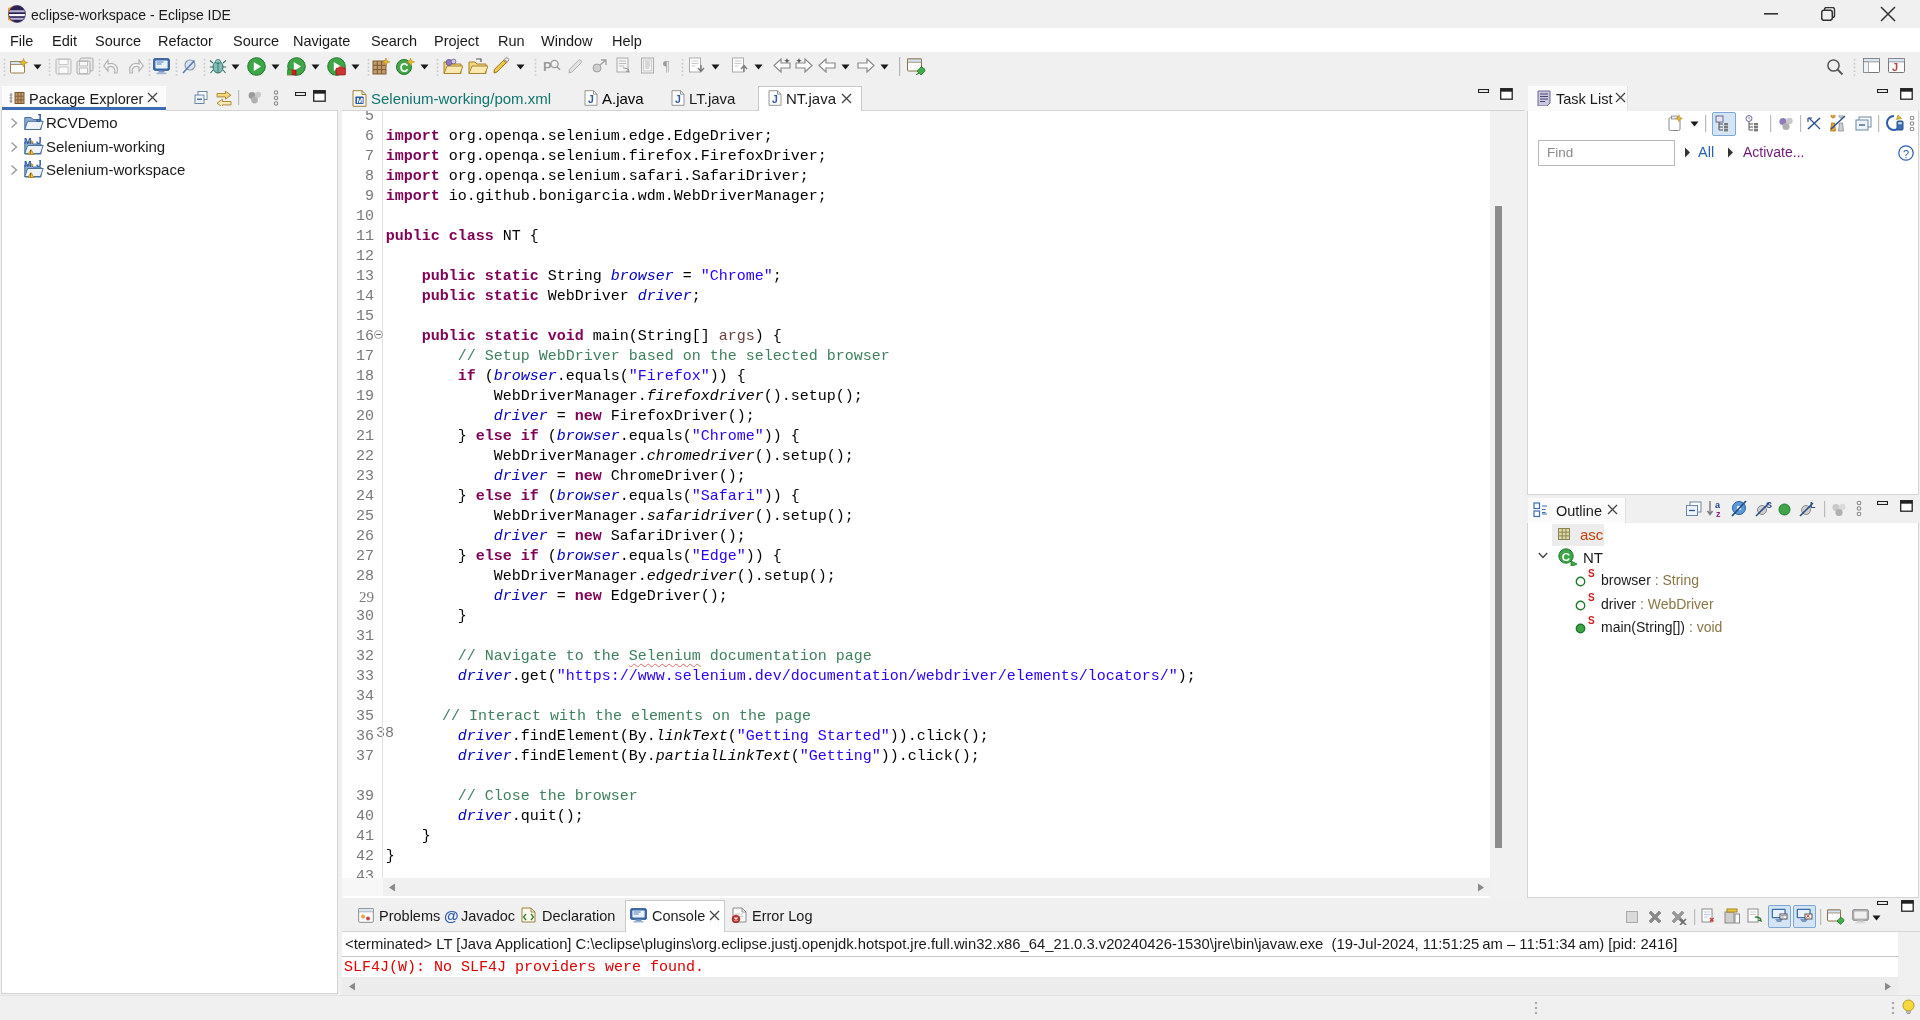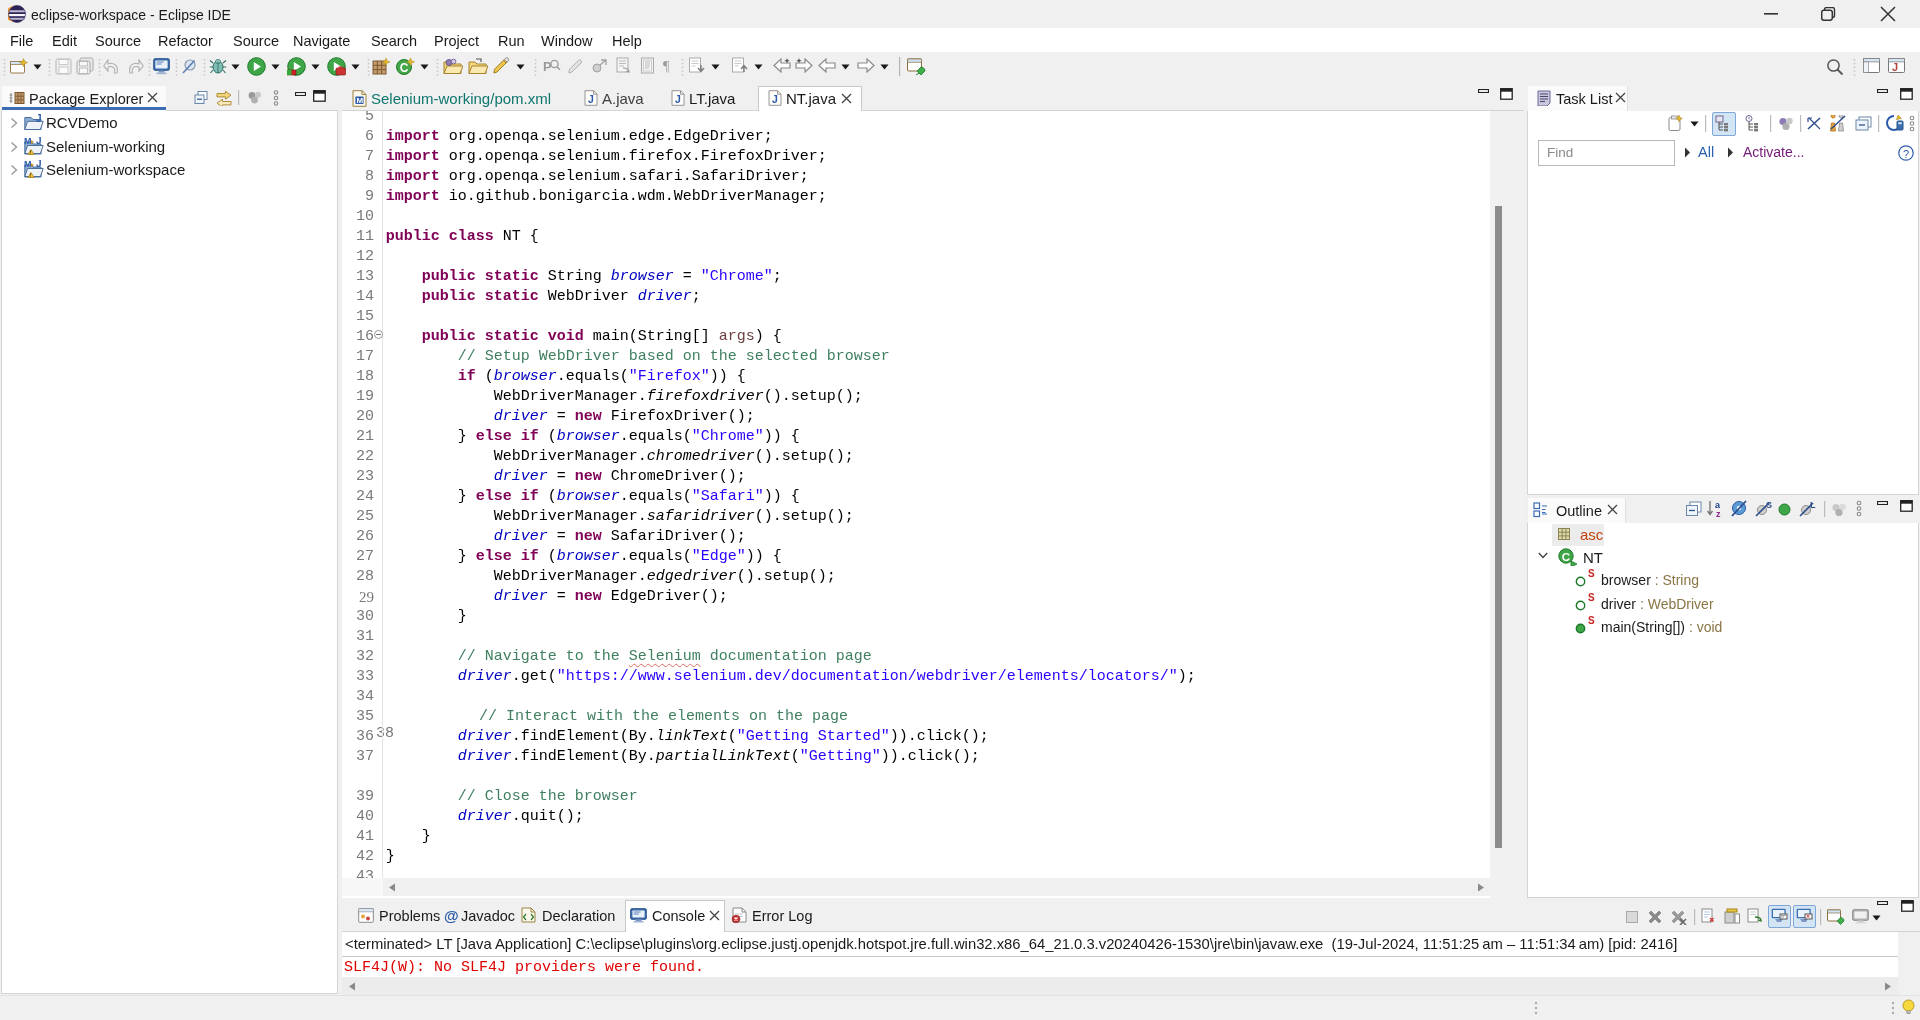--- a/index.html
+++ b/index.html
@@ -547,21 +547,21 @@
 <div class="codeline" style="left:385.7px;top:586.6px;">            <span class="f">driver</span> = <span class="k">new</span> EdgeDriver();</div>
 <div class="lnum" style="left:342px;top:606.6px;">30</div>
 <div class="codeline" style="left:385.7px;top:606.6px;">        }</div>
 <div class="lnum" style="left:342px;top:626.6px;">31</div>
 <div class="lnum" style="left:342px;top:646.6px;">32</div>
 <div class="codeline" style="left:385.7px;top:646.6px;">        <span class="c">// Navigate to the <span class="sp">Selenium</span> documentation page</span></div>
 <div class="lnum" style="left:342px;top:666.6px;">33</div>
 <div class="codeline" style="left:385.7px;top:666.6px;">        <span class="f">driver</span>.get(<span class="s">"https://www.selenium.dev/documentation/webdriver/elements/locators/"</span>);</div>
 <div class="lnum" style="left:342px;top:686.6px;">34</div>
 <div class="lnum" style="left:342px;top:706.6px;">35</div>
-<div class="codeline" style="left:407px;top:706.6px;">        <span class="c">// Interact with the elements on the page</span></div>
+<div class="codeline" style="left:370px;top:706.6px;">        <span class="c">// Interact with the elements on the page</span></div>
 <div class="lnum" style="left:342px;top:726.6px;">36</div>
 <div class="codeline" style="left:385.7px;top:726.6px;">        <span class="f">driver</span>.findElement(By.<span class="m">linkText</span>(<span class="s">"Getting Started"</span>)).click();</div>
 <div class="lnum" style="left:342px;top:746.6px;">37</div>
 <div class="codeline" style="left:385.7px;top:746.6px;">        <span class="f">driver</span>.findElement(By.<span class="m">partialLinkText</span>(<span class="s">"Getting"</span>)).click();</div>
 <div class="lnum" style="left:342px;top:724px;margin-left:20px;">38</div>
 <div class="lnum" style="left:342px;top:786.6px;">39</div>
 <div class="codeline" style="left:385.7px;top:786.6px;">        <span class="c">// Close the browser</span></div>
 <div class="lnum" style="left:342px;top:806.6px;">40</div>
 <div class="codeline" style="left:385.7px;top:806.6px;">        <span class="f">driver</span>.quit();</div>
 <div class="lnum" style="left:342px;top:826.6px;">41</div>
@@ -601,21 +601,21 @@
     </svg>
   </div>
 <div class="abs" style="left:371px;top:90px;font-size:15px;color:#0f766e;font-weight:normal;white-space:pre;">Selenium-working/pom.xml</div>
 <div class="abs" style="left:584px;top:90px;width:14px;height:16px;">
     <svg width="14" height="16" viewBox="0 0 14 16">
       <path d="M1 0.7 h8.5 L13 4.2 V15.3 H1z" fill="#fffefa" stroke="#8a8a8a" stroke-width="0.9"></path>
 <path d="M9.5 0.7 V4.2 H13" fill="none" stroke="#8a8a8a" stroke-width="0.9"></path>
 <text x="4" y="13" font-size="10.5" font-weight="bold" fill="#2b5baa" font-family="Liberation Sans">J</text>
     </svg>
   </div>
-<div class="abs" style="left:602px;top:90px;font-size:15px;color:#404040;font-weight:normal;white-space:pre;">A.java</div>
+<div class="abs" style="left:602px;top:90px;font-size:15px;color:#000000;font-weight:normal;white-space:pre;">A.java</div>
 <div class="abs" style="left:671px;top:90px;width:14px;height:16px;">
     <svg width="14" height="16" viewBox="0 0 14 16">
       <path d="M1 0.7 h8.5 L13 4.2 V15.3 H1z" fill="#fffefa" stroke="#8a8a8a" stroke-width="0.9"></path>
 <path d="M9.5 0.7 V4.2 H13" fill="none" stroke="#8a8a8a" stroke-width="0.9"></path>
 <text x="4" y="13" font-size="10.5" font-weight="bold" fill="#2b5baa" font-family="Liberation Sans">J</text>
     </svg>
   </div>
 <div class="abs" style="left:689px;top:90px;font-size:15px;color:#1a1a1a;font-weight:normal;white-space:pre;">LT.java</div>
 <div class="abs" style="left:768px;top:90px;width:14px;height:16px;">
     <svg width="14" height="16" viewBox="0 0 14 16">

